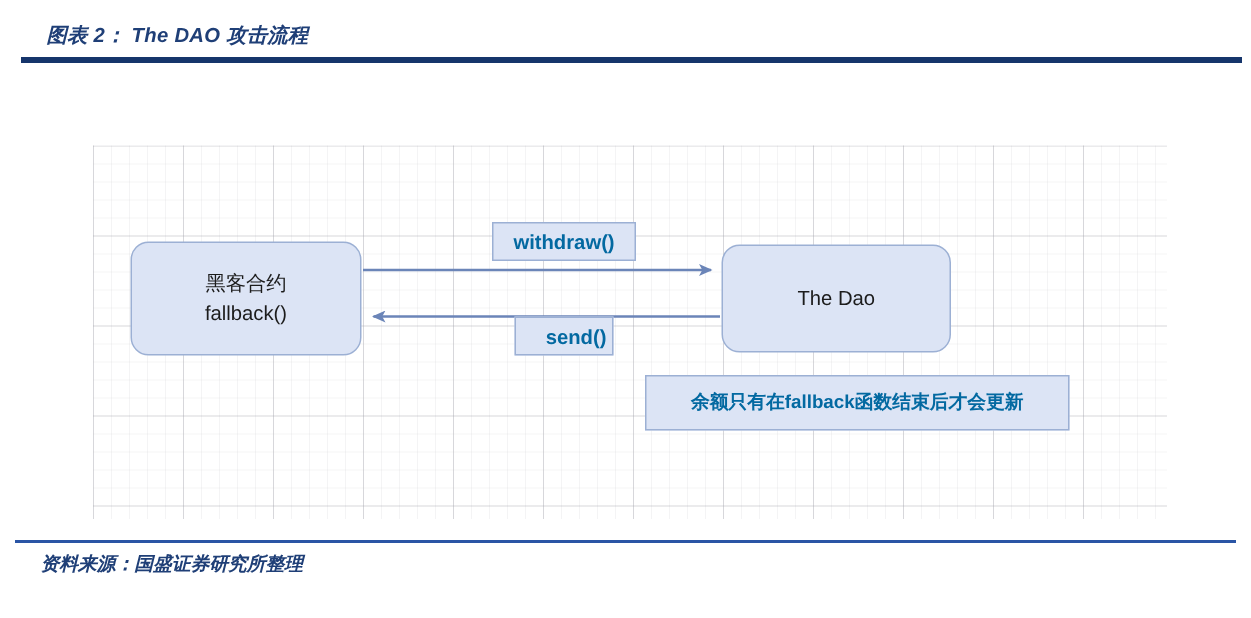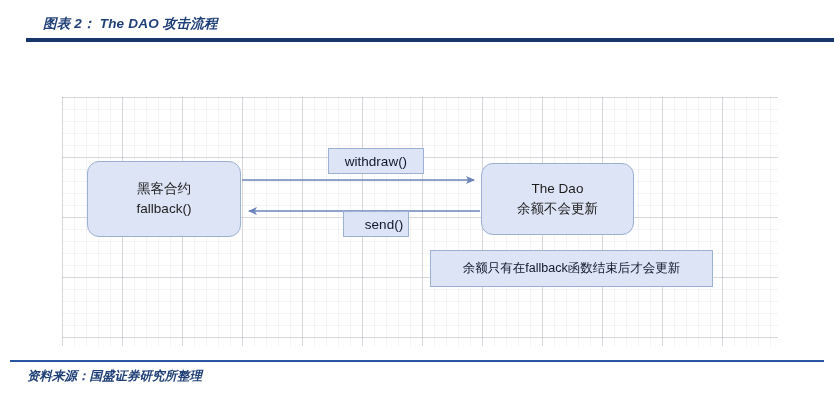--- a/index.html
+++ b/index.html
@@ -11,21 +11,21 @@
     height: 412px;
     background: #ffffff;
     font-family: "Liberation Sans", "DejaVu Sans", sans-serif;
     overflow: hidden;
     position: relative;
   }
 
   
   #figure-header {
     position: absolute;
-    left: 16px;
+    left: 4px;
     top: 0;
     width: 694px;
     height: 45px;
     padding-left: 20px;
   }
   #figure-title {
     position: absolute;
     left: 27px;
     top: 15px;
     font-size: 13.5px;
@@ -125,23 +125,24 @@
 
   
   .edge-label {
     position: absolute;
     background: #dce4f5;
     border: 1px solid #9cb0d4;
     box-sizing: border-box;
     display: flex;
     align-items: center;
     justify-content: center;
-    color: #0f172a;
+    color: #0369a1;
     font-size: 13.5px;
     white-space: nowrap;
+    font-weight: bold;
   }
   #label-withdraw {
     left: 266px;
     top: 51px;
     width: 96px;
     height: 26px;
   }
   #label-send {
     left: 281px;
     top: 114px;
@@ -192,21 +193,20 @@
     <line x1="418" y1="114" x2="187" y2="114" stroke="#6b85b8" stroke-width="1.6" marker-end="url(#arrow-left)"></line>
   </svg>
 
   <div class="node" id="node-hacker">
     <span>黑客合约</span>
     <span>fallback()</span>
   </div>
 
   <div class="node" id="node-dao">
     <span>The Dao</span>
-    <span>余额不会更新</span>
   </div>
 
   <div class="edge-label" id="label-withdraw">withdraw()</div>
 
   <div class="edge-label" id="label-send">send()</div>
 
   <div class="edge-label" id="annotation-balance">余额只有在fallback函数结束后才会更新</div>
 
 </div>
 

